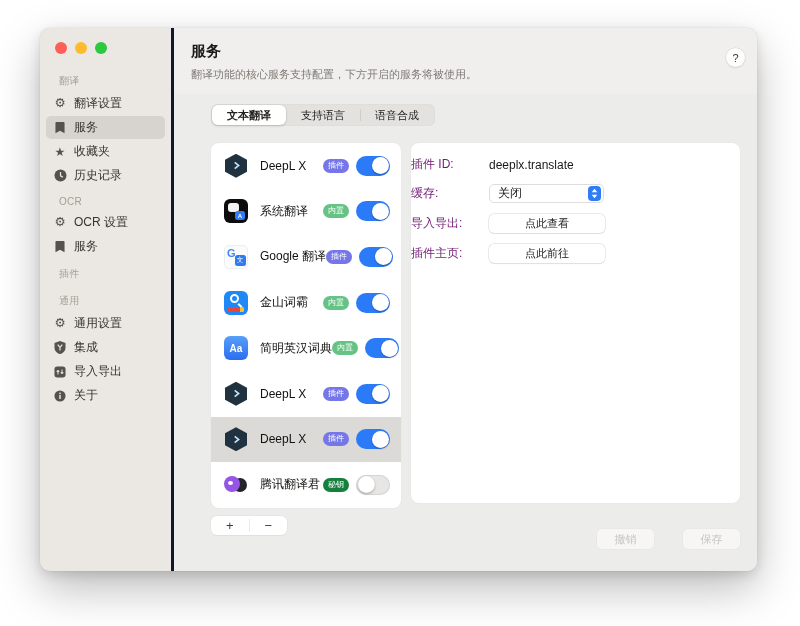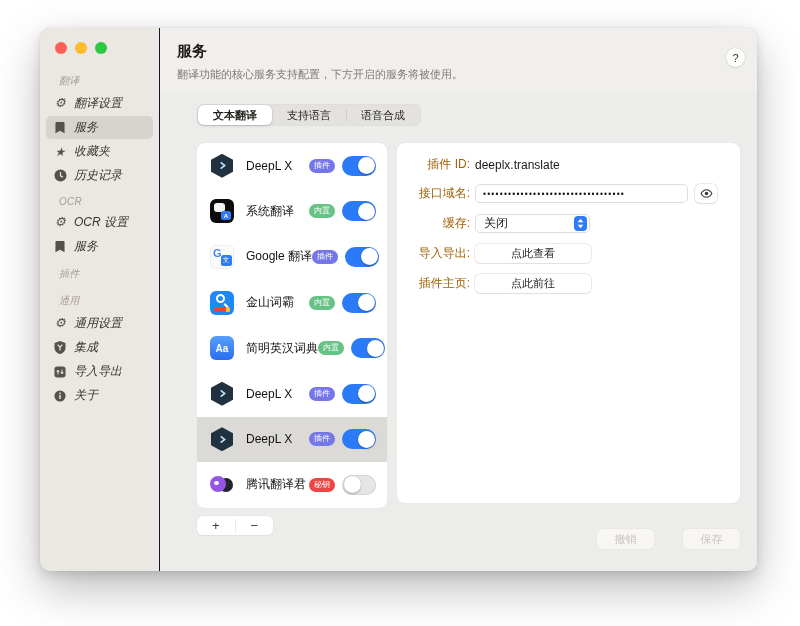--- a/index.html
+++ b/index.html
@@ -11,21 +11,21 @@
     overflow:hidden;
     -webkit-font-smoothing:antialiased;
   }
   .window {
     position:absolute; left:40px; top:28px; width:717px; height:543px;
     border-radius:10px; overflow:hidden; display:flex;
     box-shadow:0 18px 45px rgba(0,0,0,.26), 0 4px 12px rgba(0,0,0,.12), 0 0 1px rgba(0,0,0,.25);
     background:#f1efed;
   }
   
-  .sidebar { width:120px; flex:none; background:#ebe7e2; border-right:1px solid #0f172a;font-style:italic; }
+  .sidebar { width:134px; flex:none; background:#ebe7e2; border-right:3px solid #0f172a; }
   .traffic { display:flex; gap:8px; padding:14px 0 0 15px; }
   .dot { width:12px; height:12px; border-radius:50%; }
   .dot.red{background:#fd5f57;} .dot.yellow{background:#febb2e;} .dot.green{background:#2bc840;}
   .side-sections { padding:20px 6px 0; }
   .side-section { margin-bottom:9px; }
   .side-label { font-size:10px; color:#a59e95; padding:0 0 4px 13px; letter-spacing:.2px; }
   .side-item { display:flex; align-items:center; gap:7px; height:23px; margin-bottom:1px;
     padding:0 7px; border-radius:5px; font-size:12px; color:#37342f; white-space:nowrap; }
   .side-item.selected { background:#d7d3ce; }
   .side-ic { width:14px; flex:none; display:flex; align-items:center; justify-content:center; color:#55514b; font-size:12px; line-height:1; }
@@ -88,21 +88,21 @@
   .tc-purple::after { content:""; position:absolute; left:4px; top:5px; width:5px; height:4px; background:#fff; border-radius:50%; }
   
   .list-actions { margin-top:8px; width:76px; height:19px; background:#fff; border-radius:6px; display:flex;
     box-shadow:0 0 0 .5px #e1e0dd, 0 1px 1px rgba(0,0,0,.05); overflow:hidden; }
   .la-btn { flex:1; display:flex; align-items:center; justify-content:center; font-size:13px; color:#3d3b38; }
   .la-div { width:1px; background:#eceae8; margin:3px 0; }
   
   .detail-panel { flex:1; background:#fff; border-radius:8px; height:360px; padding:13px 14px 0 0;
     box-shadow:0 0 2px rgba(0,0,0,.05); }
   .d-row { display:flex; align-items:center; margin-bottom:11px; }
-  .d-label { width:73px; flex:none; text-align:right; font-size:12px; color:#a16207; margin-right:5px; white-space:nowrap; }
+  .d-label { width:73px; flex:none; font-size:12px; color:#701a75; margin-right:5px; white-space:nowrap; }
   .d-value { font-size:12px; color:#1a1917; }
   .d-input { width:213px; height:19px; border:1px solid #dedddb; border-radius:5px; background:#fff;
     font-size:8.5px; letter-spacing:1.2px; color:#141414; padding:0 7px; outline:none;
     font-family:"Liberation Sans", sans-serif; overflow:hidden; white-space:nowrap; }
   .eye-btn { width:22px; height:19px; margin-left:7px; background:#fff; border-radius:5px;
     box-shadow:0 0 0 .5px #d5d3d0, 0 1px 1.5px rgba(0,0,0,.09);
     display:flex; align-items:center; justify-content:center; }
   .dropdown { width:115px; height:19px; border:1px solid #dedddb; border-radius:5px; background:#fff;
     display:flex; align-items:center; justify-content:space-between; padding:0 2px 0 8px; font-size:12px; color:#1a1917; }
   .stepper { width:13px; height:15px; background:#2f7cf6; border-radius:4px;
@@ -331,47 +331,37 @@
     <div class="toggle on">
                   <span class="knob"></span>
                 </div>
   </div>
               <div class="service-row">
     <div class="s-icon">
                   <span class="tc-dark"></span>
                   <span class="tc-purple"></span>
                 </div>
     <div class="s-name">腾讯翻译君</div>
-    <div class="badge" style="background: #ef4444;">秘钥</div>
+    <div class="badge" style="background: #15803d;">秘钥</div>
     <div class="toggle off">
                   <span class="knob"></span>
                 </div>
   </div>
             </div>
           <div class="list-actions">
             <div class="la-btn">+</div>
             <div class="la-div"></div>
             <div class="la-btn">−</div>
           </div>
         </div>
 
         <div class="detail-panel">
           <div class="d-row">
             <div class="d-label">插件 ID:</div>
             <div class="d-value">deeplx.translate</div>
-          </div>
-          <div class="d-row">
-            <div class="d-label">接口域名:</div>
-            <input class="d-input" type="text" readonly="" value="••••••••••••••••••••••••••••••••••" style="">
-            <div class="eye-btn">
-              <svg width="13" height="9" viewBox="0 0 24 16">
-                <path d="M12 1C6 1 2 8 2 8s4 7 10 7 10-7 10-7-4-7-10-7z" fill="none" stroke="#3a3835" stroke-width="2"></path>
-                <circle cx="12" cy="8" r="3.2" fill="#3a3835"></circle>
-              </svg>
-            </div>
           </div>
           <div class="d-row">
             <div class="d-label">缓存:</div>
             <div class="dropdown">
               <span>关闭</span>
               <span class="stepper">
                 <svg width="7" height="5" viewBox="0 0 10 7">
                     <path d="M1 6L5 1l4 5z" fill="#fff"></path>
                   </svg>
                 <svg width="7" height="5" viewBox="0 0 10 7">

